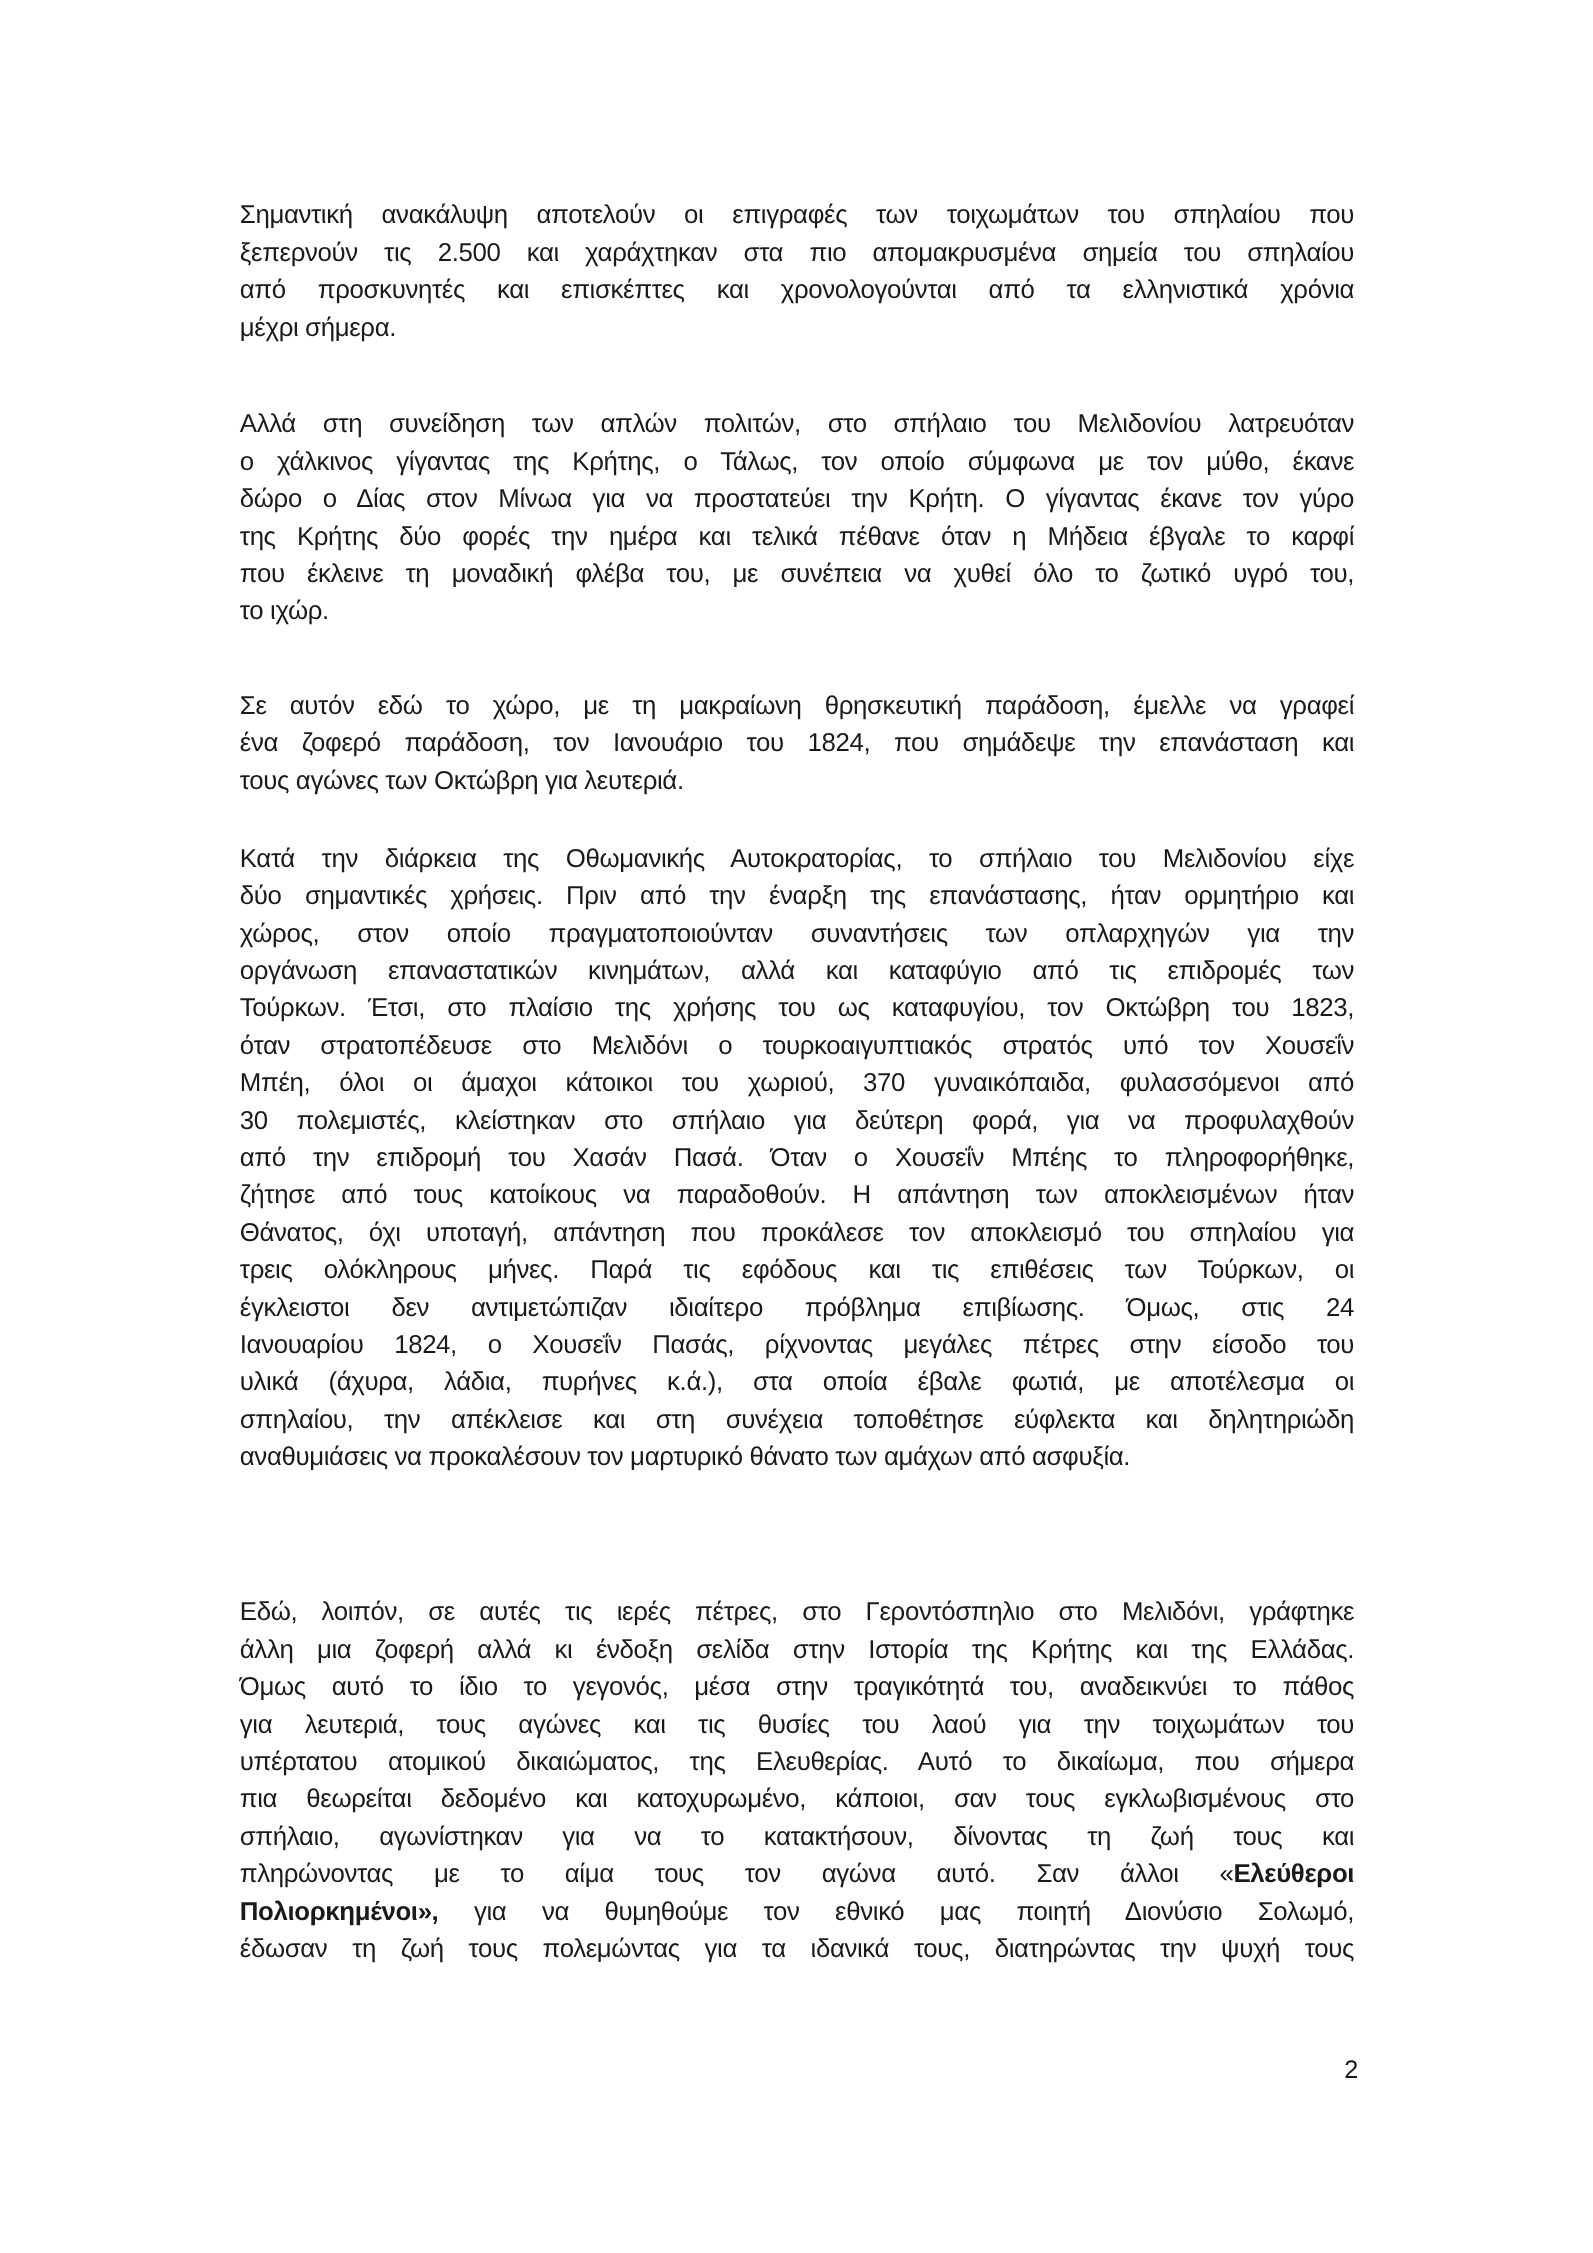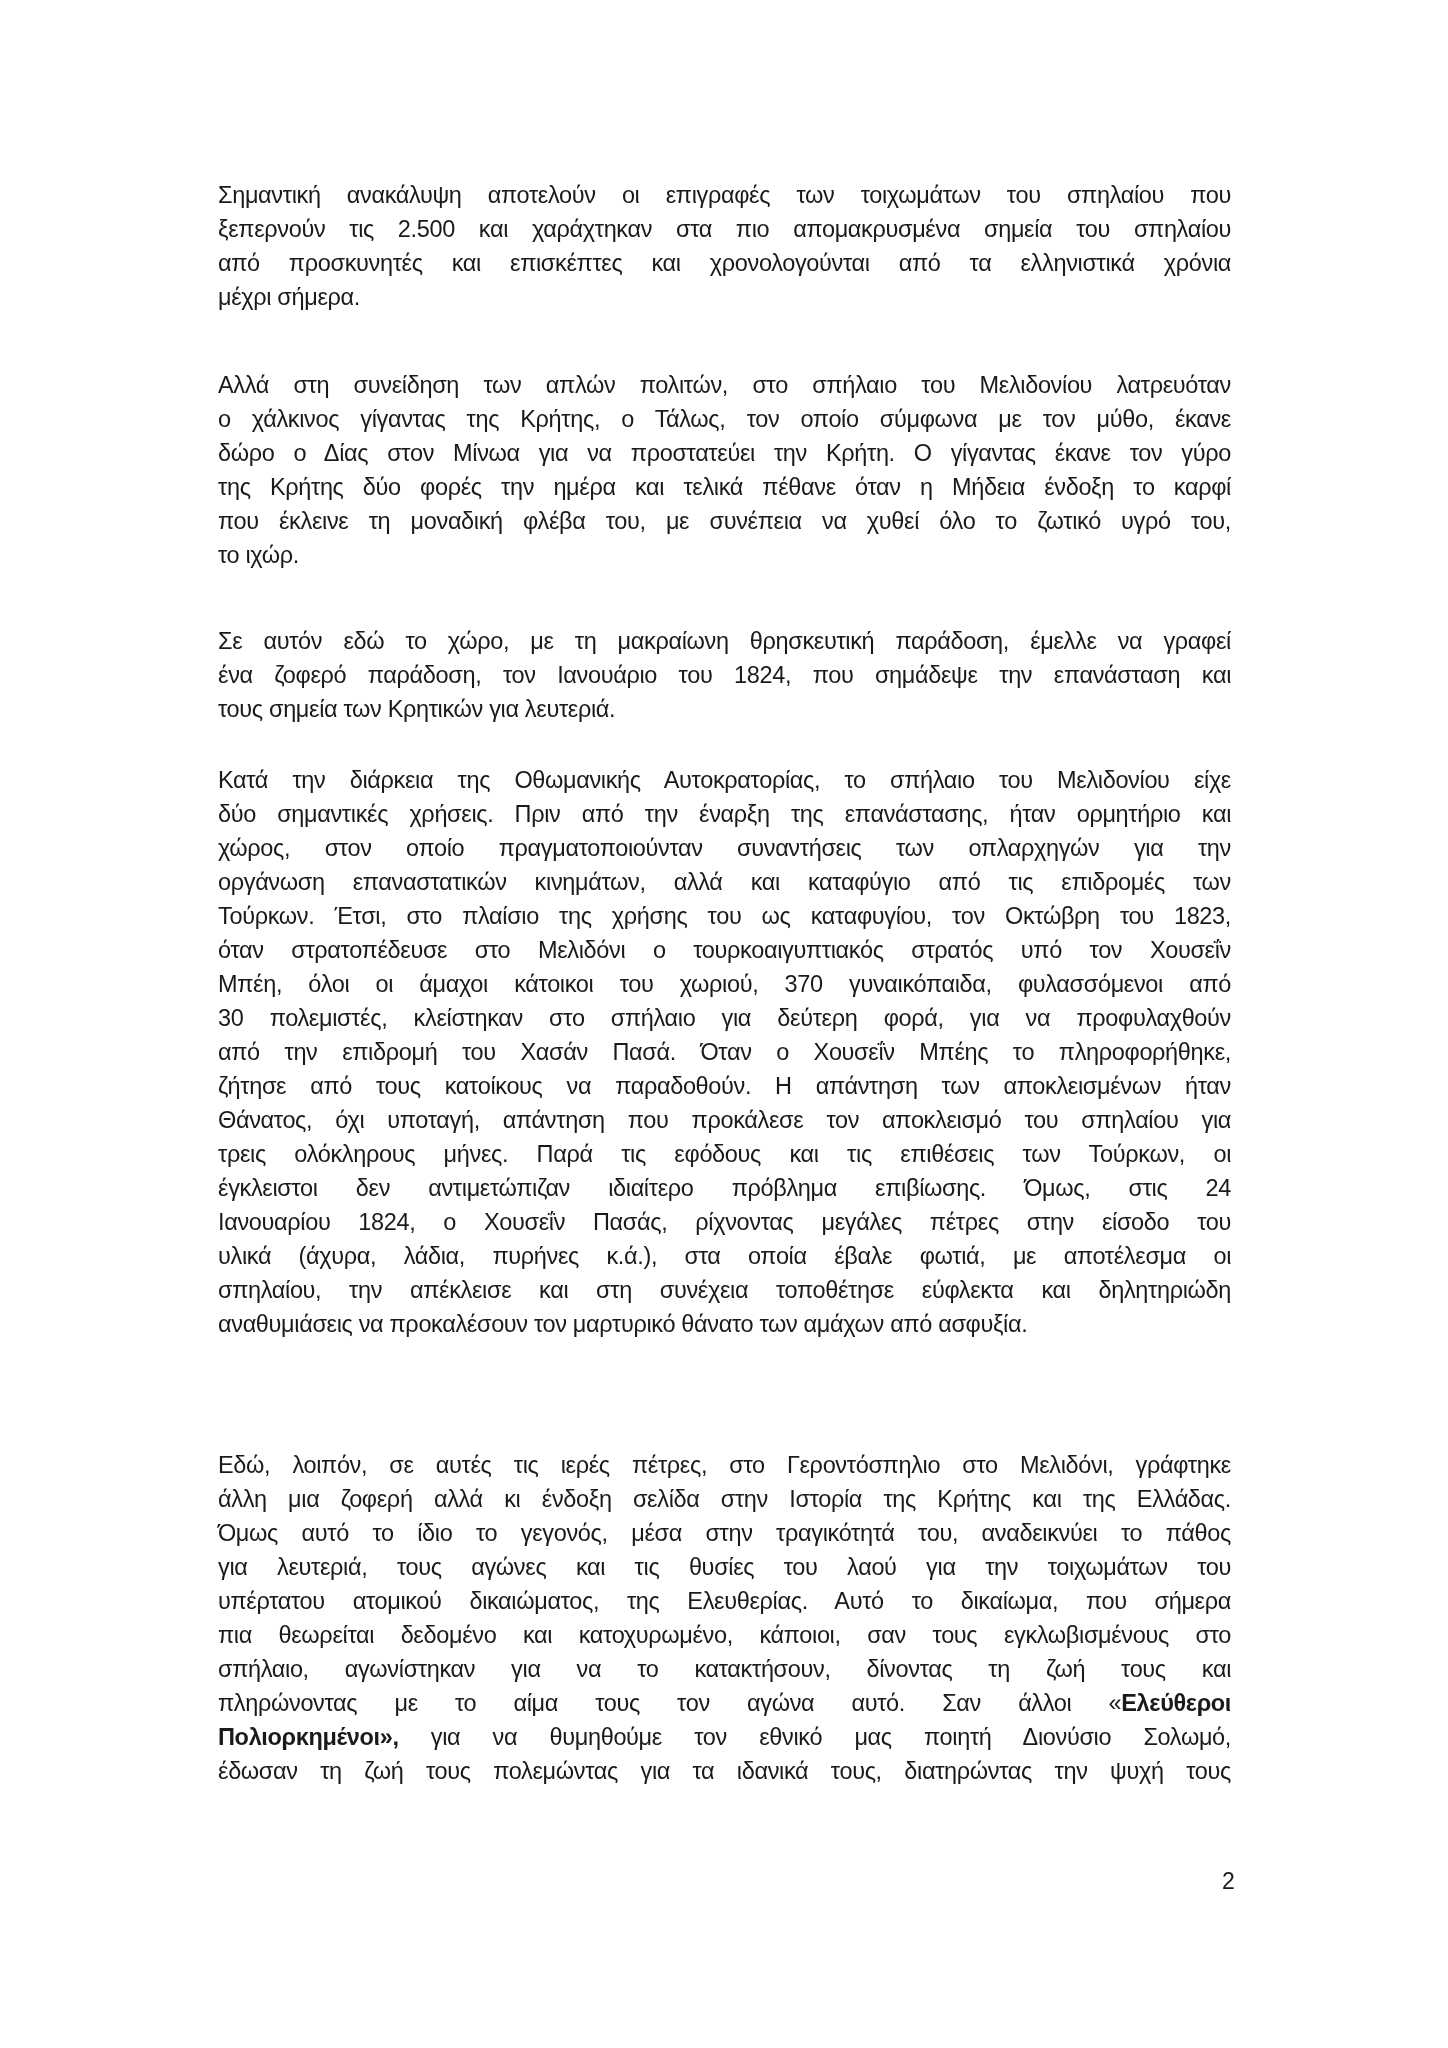--- a/index.html
+++ b/index.html
@@ -34,29 +34,29 @@
     <span class="line">Σημαντική ανακάλυψη αποτελούν οι επιγραφές των τοιχωμάτων του σπηλαίου που</span>
     <span class="line">ξεπερνούν τις 2.500 και χαράχτηκαν στα πιο απομακρυσμένα σημεία του σπηλαίου</span>
     <span class="line">από προσκυνητές και επισκέπτες και χρονολογούνται από τα ελληνιστικά χρόνια</span>
     <span class="line last">μέχρι σήμερα.</span>
   </div>
 
   <div class="text-block" style="top:368px;">
     <span class="line">Αλλά στη συνείδηση των απλών πολιτών, στο σπήλαιο του Μελιδονίου  λατρευόταν</span>
     <span class="line">ο χάλκινος γίγαντας της Κρήτης, ο Τάλως, τον οποίο σύμφωνα με τον μύθο,  έκανε</span>
     <span class="line">δώρο ο Δίας στον Μίνωα για να προστατεύει την Κρήτη. Ο γίγαντας έκανε τον γύρο</span>
-    <span class="line">της Κρήτης δύο φορές την ημέρα και τελικά πέθανε όταν η Μήδεια ένδοξη το καρφί</span>
+    <span class="line">της Κρήτης δύο φορές την ημέρα και τελικά πέθανε όταν η Μήδεια έβγαλε το καρφί</span>
     <span class="line">που έκλεινε τη μοναδική φλέβα του, με συνέπεια να χυθεί όλο το ζωτικό υγρό του,</span>
     <span class="line last">το ιχώρ.</span>
   </div>
 
   <div class="text-block" style="top:624px;">
     <span class="line">Σε αυτόν εδώ το χώρο, με τη μακραίωνη θρησκευτική παράδοση, έμελλε να γραφεί</span>
     <span class="line">ένα ζοφερό παράδοση, τον Ιανουάριο του 1824, που σημάδεψε την επανάσταση και</span>
-    <span class="line last">τους σημεία των Κρητικών για λευτεριά.</span>
+    <span class="line last">τους αγώνες των Οκτώβρη για λευτεριά.</span>
   </div>
 
   <div class="text-block" style="top:763px;">
     <span class="line">Κατά την διάρκεια της Οθωμανικής Αυτοκρατορίας, το σπήλαιο του Μελιδονίου είχε</span>
     <span class="line">δύο σημαντικές χρήσεις. Πριν από την έναρξη της επανάστασης, ήταν ορμητήριο και</span>
     <span class="line">χώρος, στον οποίο πραγματοποιούνταν συναντήσεις των οπλαρχηγών για την</span>
     <span class="line">οργάνωση επαναστατικών κινημάτων, αλλά και καταφύγιο από τις επιδρομές των</span>
     <span class="line">Τούρκων. Έτσι, στο πλαίσιο της χρήσης του ως καταφυγίου, τον Οκτώβρη του 1823,</span>
     <span class="line">όταν στρατοπέδευσε στο Μελιδόνι ο τουρκοαιγυπτιακός στρατός υπό τον Χουσεΐν</span>
     <span class="line">Μπέη, όλοι οι άμαχοι κάτοικοι του χωριού, 370 γυναικόπαιδα, φυλασσόμενοι από</span>

